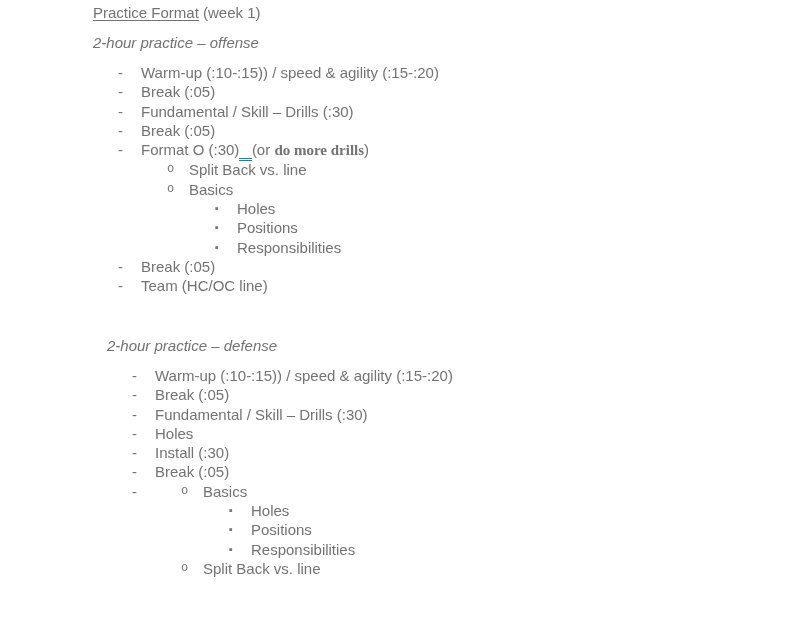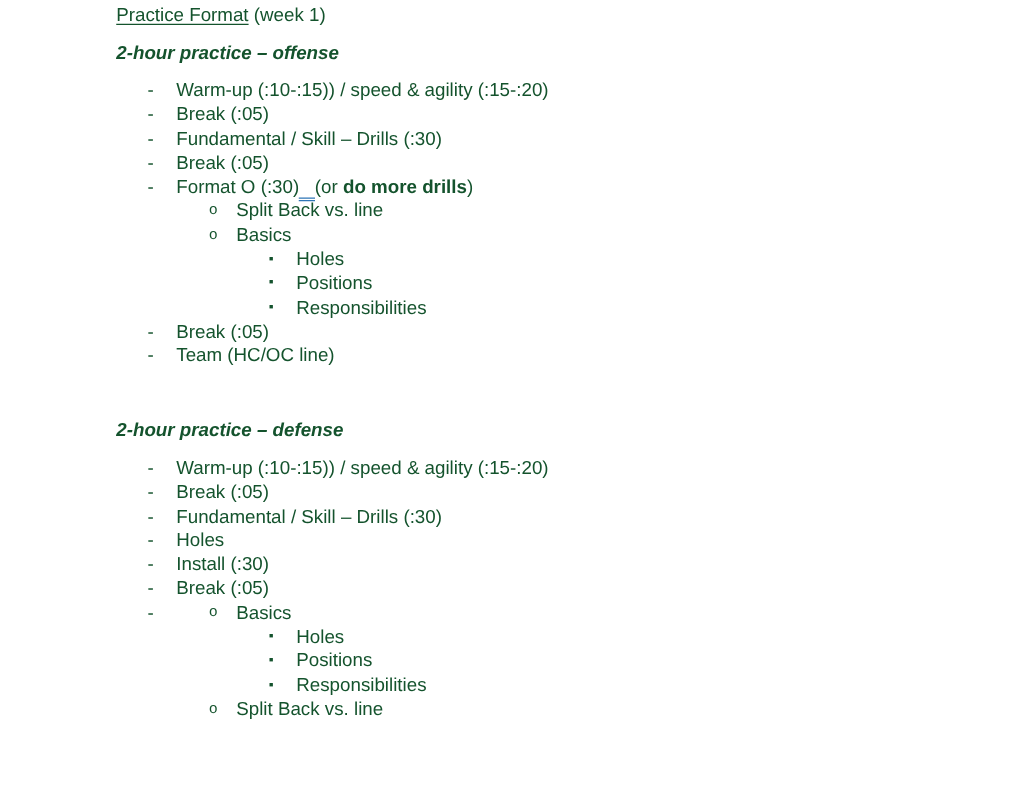--- a/index.html
+++ b/index.html
@@ -1,31 +1,31 @@
 <!DOCTYPE html>
 <html><head>
 <meta charset="utf-8">
 <style>
   html,body{margin:0;padding:0;background:#fff;}
   .page{
     width:666px;height:644px;background:#ffffff;box-sizing:border-box;
     padding:3px 0 0 93px;overflow:hidden;position:relative;
-    font-family:"Liberation Sans",sans-serif;font-size:15px;color:#14532d;
+    font-family:"Liberation Sans",sans-serif;font-size:15px;color:#737373;
   }
   .line{line-height:19.3px;margin:0;}
   .doc-title{margin:0 0 10.7px 0;}
   .title-underlined{text-decoration:underline;text-underline-offset:2px;}
-  .section-heading{font-style:italic;margin:0 0 10.7px 0;font-weight:bold;}
-  .section + .section{margin-top:40.4px;}
+  .section-heading{font-style:italic;margin:0 0 10.7px 0;}
+  .section + .section{margin-top:40.4px;margin-left:14px;}
   .item{position:relative;}
   .marker{position:absolute;top:0;}
   .lvl1{padding-left:48px;}  .lvl1 .marker{left:25px;}
   .lvl2{padding-left:96px;}  .lvl2 .marker{left:74px;font-family:"Liberation Mono",monospace;font-size:12px;}
   .lvl3{padding-left:144px;} .lvl3 .marker{left:122px;font-size:11px;}
-  .seg-bold{font-weight:bold;}
+  .seg-bold{font-weight:bold;font-family:Liberation Serif, serif;}
   .seg-mark{white-space:pre;border-bottom:3px double #2e75b6;}
 </style>
 </head>
 <body>
 
 <div class="page">
   <p class="line doc-title"><span class="title-underlined">Practice Format</span><span> (week 1)</span></p>
 
   <div>
       <div class="section">

